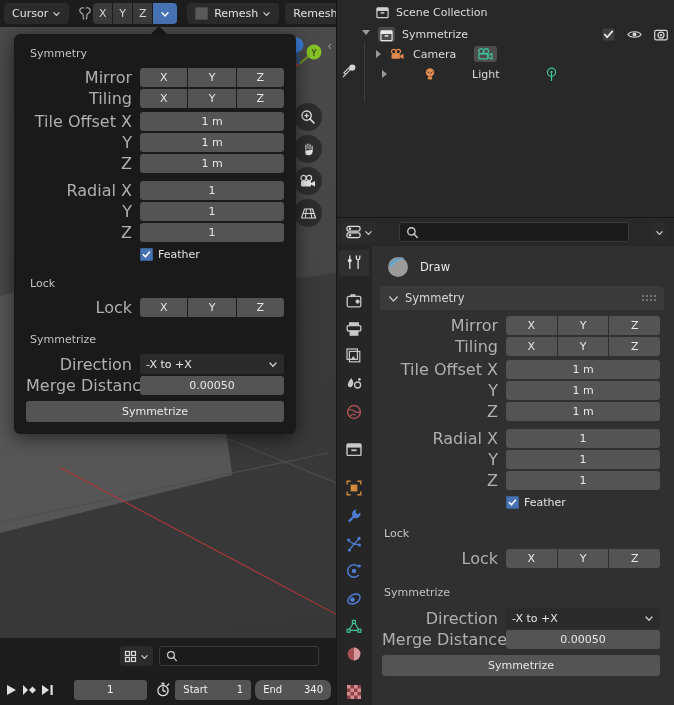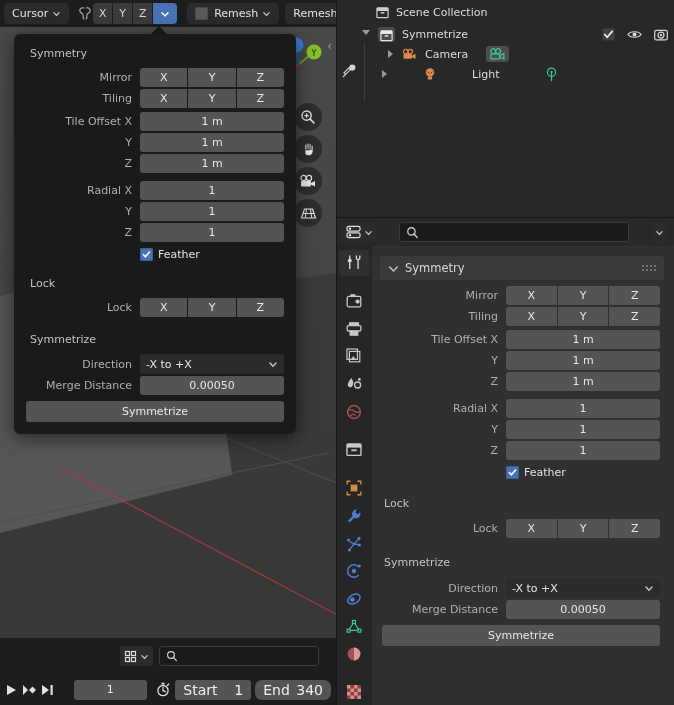--- a/index.html
+++ b/index.html
@@ -16,21 +16,21 @@
   .btn {
     background:#545454; border-radius:3px; height:19px;
     display:flex; align-items:center; justify-content:center;
     color:#e8e8e8; font-size:11px; cursor:pointer; user-select:none;
   }
   .field {
     background:#545454; border-radius:3px; height:19px;
     display:flex; align-items:center; justify-content:center;
     color:#e8e8e8; font-size:11px; cursor:pointer;
   }
-  .lbl { color:#b0b0b0; font-size:11px; text-align:right; white-space:nowrap; }
+  .lbl { color:#b0b0b0; font-size:16px; text-align:right; white-space:nowrap; }
   .seg { display:flex; gap:1px; }
   .seg .btn { flex:1; border-radius:0; }
   .seg .btn:first-child { border-radius:3px 0 0 3px; }
   .seg .btn:last-child { border-radius:0 3px 3px 0; }
   .sect-title { color:#c3c3c3; font-size:11px; }
 
   .chk { display:flex; align-items:center; gap:5px; cursor:pointer; }
   .chkbox {
     width:13px; height:13px; border-radius:2px; background:#4772b3;
     display:flex; align-items:center; justify-content:center;
@@ -120,21 +120,21 @@
     background:#1d1d1d; display:flex; align-items:center; gap:4px; padding:0 5px;
   }
   .tl-btn { width:16px; height:19px; display:flex; align-items:center; justify-content:center; cursor:pointer; }
   .tl-field {
     height:20px; background:#545454; border-radius:3px; display:flex;
     align-items:center; justify-content:center; font-size:11px; color:#efefef; cursor:pointer;
   }
   .tl-pair {
     height:20px; background:#545454; border-radius:3px; display:flex;
     align-items:center; justify-content:space-between; padding:0 8px;
-    font-size:14px; color:#efefef; cursor:pointer;
+    font-size:10px; color:#efefef; cursor:pointer;
   }
 
   
   #popup {
     position:absolute; left:14px; top:34px; width:282px;
     background:#1a1a1a; border-radius:6px; z-index:50;
     box-shadow:0 4px 18px rgba(0,0,0,.55);
     padding:10px 12px 12px 12px;
   }
   .row { display:flex; align-items:center; gap:8px; margin-bottom:2px; }
@@ -472,21 +472,21 @@
           <circle cx="8" cy="5.5" r="2.1" fill="#d8d8d8"></circle>
         </svg>
         <svg width="14" height="13" viewBox="0 0 14 13">
           <rect x="0.7" y="2.4" width="12.6" height="9.4" rx="1.6" fill="none" stroke="#d8d8d8" stroke-width="1.2"></rect>
           <circle cx="7" cy="7.1" r="3" fill="none" stroke="#d8d8d8" stroke-width="1.2"></circle>
           <circle cx="7" cy="7.1" r="1.2" fill="#d8d8d8"></circle>
         </svg>
       </span>
     </div>
 
-    <div class="ol-row" style="padding-left:24px;margin-left:28px;">
+    <div class="ol-row" style="padding-left:40px;">
       <span class="tri" style="margin-right:9px;"></span>
       <svg width="15" height="13" viewBox="0 0 16 13" style="margin-right:8px;">
         <circle cx="4" cy="3.4" r="2.4" fill="none" stroke="#e08a4e" stroke-width="1.3"></circle>
         <circle cx="8.8" cy="3.4" r="2.4" fill="none" stroke="#e08a4e" stroke-width="1.3"></circle>
         <rect x="1.6" y="6" width="9" height="5" rx="1" fill="#e08a4e"></rect>
         <path d="M10.8 7.6 L14.4 5.8 V11.2 L10.8 9.4 Z" fill="#e08a4e"></path>
       </svg>
       <span>Camera</span>
       <span style="background:#4d4d4d;border-radius:3px;padding:1px 3px;margin-left:18px;display:inline-flex;">
         <svg width="17" height="14" viewBox="0 0 18 14">
@@ -652,20 +652,28 @@
             <rect x="1" y="8" width="3.5" height="3.5"></rect>
               <rect x="8" y="8" width="3.5" height="3.5"></rect>
             <rect x="4.5" y="11.5" width="3.5" height="3.5"></rect>
               <rect x="11.5" y="11.5" width="3.5" height="3.5"></rect>
           </g>
         </svg>
       </div>
     </div>
 
     <div id="props-body">
+      <div id="brush-row">
+        <svg width="24" height="24" viewBox="0 0 24 24">
+          <circle cx="12" cy="12" r="10" fill="#9b9b9b"></circle>
+          <path d="M3.2 9.4 C6 3.8 13.4 1.2 18.6 3.6 C13 4.6 7.4 7.4 4.6 13 Z" fill="#5cb3e8"></path>
+          <path d="M2.6 12.6 C5 6.4 12 2.6 17 2.6" stroke="#7d7d7d" stroke-width="1" fill="none"></path>
+        </svg>
+        <span style="font-size:11.5px;color:#e8e8e8;">Draw</span>
+      </div>
 
       <div class="panel-head">
         <svg width="11" height="11" viewBox="0 0 10 10">
             <path d="M1.6 3.6 L5 7.2 L8.4 3.6" stroke="#c4c4c4" stroke-width="1.3" fill="none" stroke-linecap="round"></path>
           </svg>
         <span style="color:#d8d8d8;font-size:11.5px;">Symmetry</span>
         <span class="grip2">
             <i></i>
             <i></i>
             <i></i>

